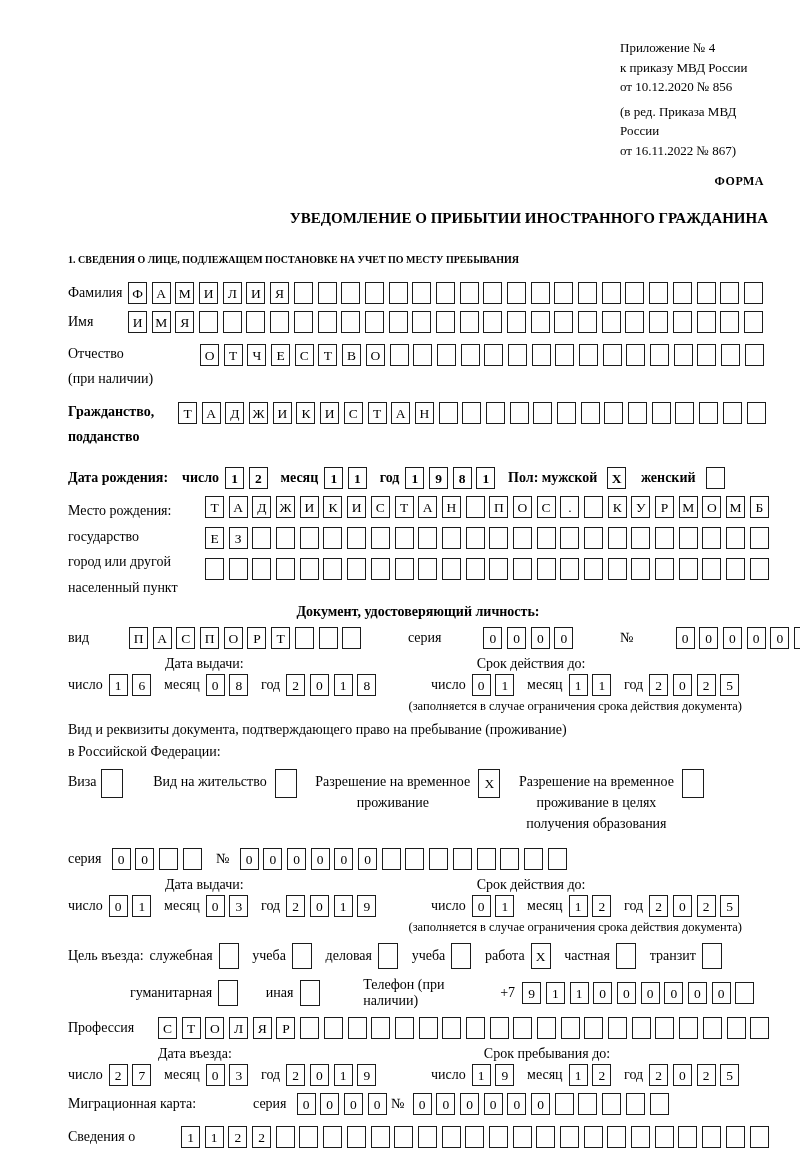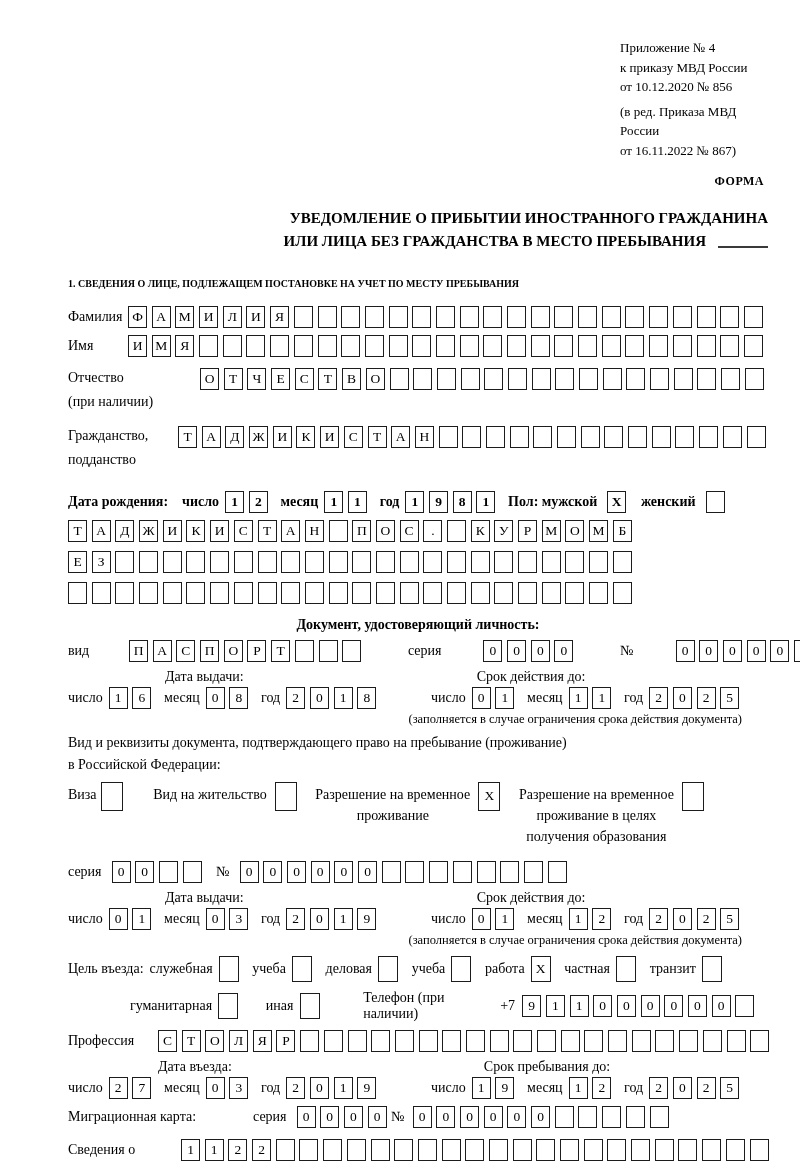--- a/index.html
+++ b/index.html
@@ -15,21 +15,21 @@
   .appendix .amend { margin-top: 5px; }
   .forma { text-align: right; padding-right: 4px; font-weight: bold; font-size: 12px; margin-top: 14px; letter-spacing: .5px; }
   
   .title { text-align: right; font-weight: bold; font-size: 15px; line-height: 1.55; margin-top: 18px; }
   .blankline { display: inline-block; width: 50px; border-bottom: 2px solid #3a3a3a; margin-left: 12px; transform: translateY(2px); }
   .sec1 { font-weight: bold; font-size: 10px; margin-top: 24px; margin-bottom: 17px; }
   
   .row { display: flex; align-items: flex-start; margin-bottom: 7px; }
   .lbl { flex: none; padding-top: 3px; }
   .lblcol { flex: none; line-height: 24.5px; padding-top: 2px; }
-  .w60 { width: 60px; } .w110 { width: 110px; } .w132 { width: 132px; }
+  .w60 { width: 60px; } .w110 { width: 110px; font-weight: bold; } .w132 { width: 132px; }
   .w137 { width: 137px; } .w90 { width: 90px; } .w45 { width: 45px; } .w185 { width: 185px; } .w113 { width: 113px; }
   
   .cells { display: inline-flex; flex: none; }
   .cell {
     flex: none; width: 19px; height: 22px; border: 1.8px solid #1c1c1c; margin-right: 4.7px;
     display: inline-flex; align-items: center; justify-content: center;
     font-size: 13.5px; background: #fff; line-height: 1;
   }
   .cb .cell { width: 20px; height: 26px; }
   .bigcb .cell { width: 22px; height: 29px; }
@@ -73,21 +73,20 @@
     <div>к приказу МВД России</div>
     <div>от 10.12.2020 № 856</div>
     <div class="amend">(в ред. Приказа МВД России</div>
     <div>от 16.11.2022 № 867)</div>
   </div>
 
   <div class="forma">ФОРМА</div>
 
   <div class="title">
     <div>УВЕДОМЛЕНИЕ О ПРИБЫТИИ ИНОСТРАННОГО ГРАЖДАНИНА</div>
-    <div><span>ИЛИ ЛИЦА БЕЗ ГРАЖДАНСТВА В МЕСТО ПРЕБЫВАНИЯ</span><span class="blankline"></span></div>
   </div>
 
   <div class="sec1">1. СВЕДЕНИЯ О ЛИЦЕ, ПОДЛЕЖАЩЕМ ПОСТАНОВКЕ НА УЧЕТ ПО МЕСТУ ПРЕБЫВАНИЯ</div>
 
   <div class="row">
     <span class="lbl w60">Фамилия</span>
     <span class="cells">
         <span class="cell">Ф</span>
         <span class="cell">А</span>
         <span class="cell">М</span>
@@ -247,20 +246,26 @@
       </span>
     <span class="gap10"></span>
     <span class="lbl" style="padding-top:0">женский</span>
     <span class="gap10"></span>
     <span class="cells">
         <span class="cell"></span>
       </span>
   </div>
 
   <div class="row" style="margin-bottom:2px;">
+    <span class="lblcol w137" style="line-height:25.5px">
+      <div>Место рождения:</div>
+      <div>государство</div>
+      <div>город или другой</div>
+      <div>населенный пункт</div>
+    </span>
     <span class="stack">
       <div class="cells">
           <span class="cell">Т</span>
           <span class="cell">А</span>
           <span class="cell">Д</span>
           <span class="cell">Ж</span>
           <span class="cell">И</span>
           <span class="cell">К</span>
           <span class="cell">И</span>
           <span class="cell">С</span>

